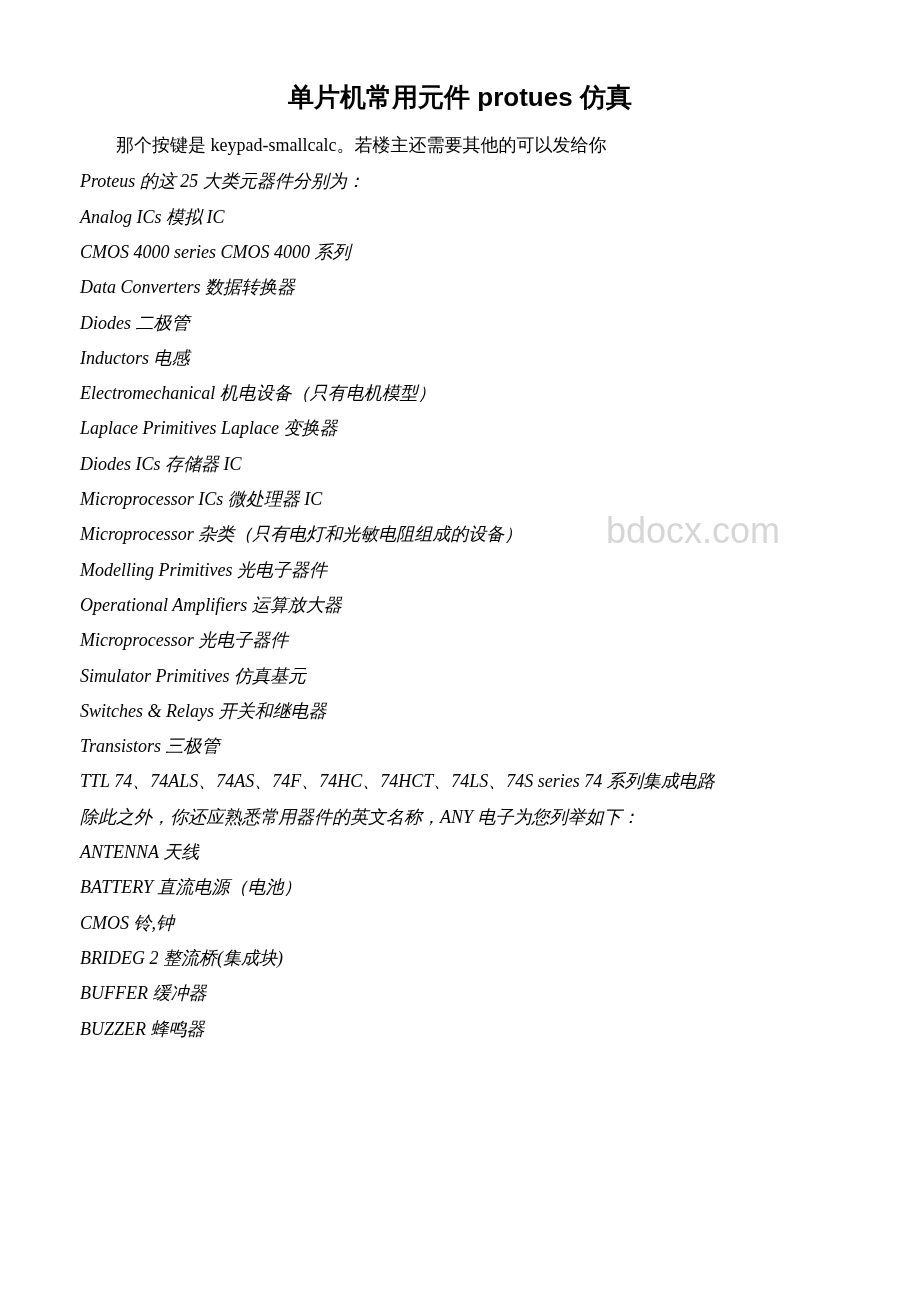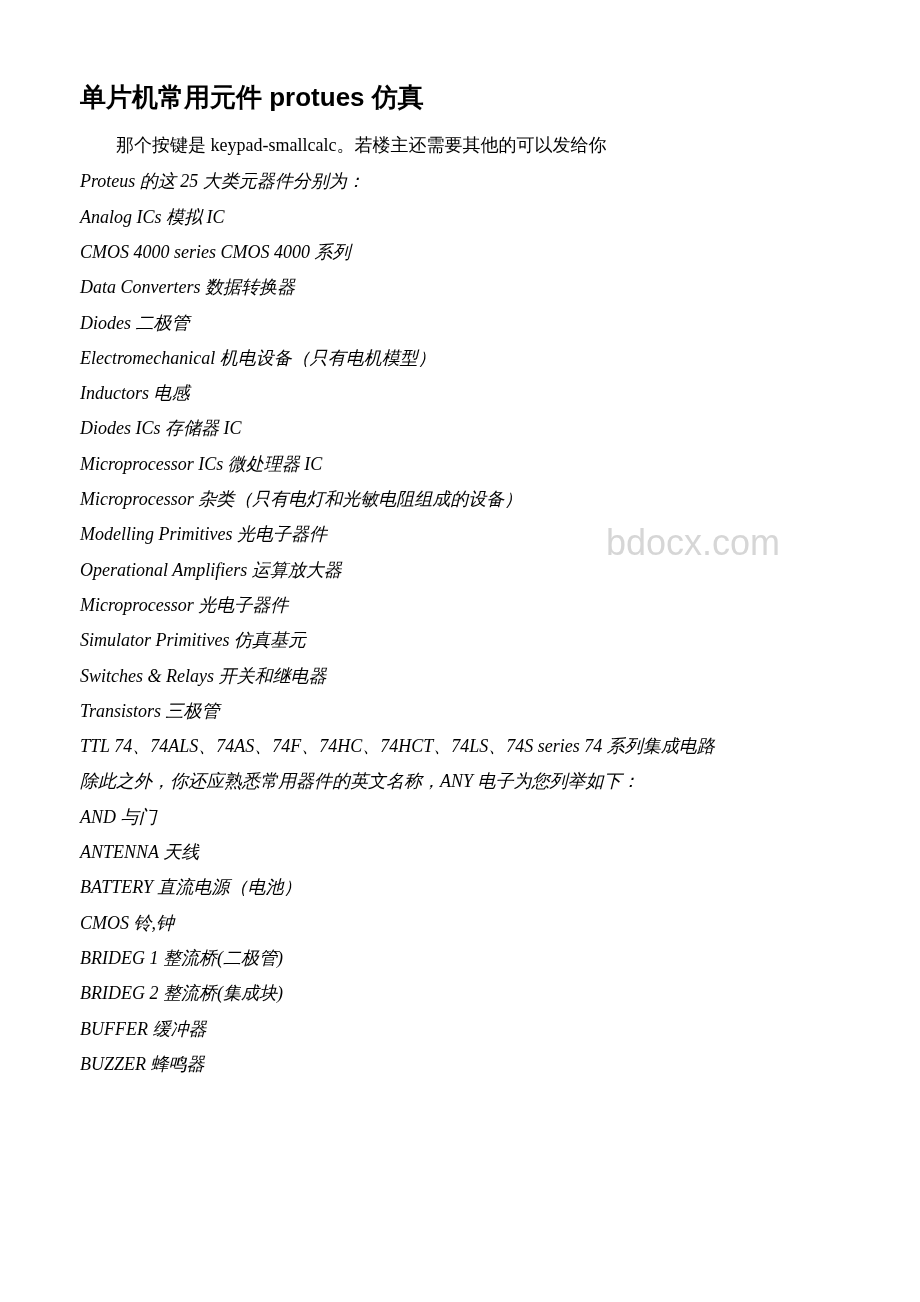--- a/index.html
+++ b/index.html
@@ -12,21 +12,21 @@
       background: #ffffff;
       font-family: "SimSun", "宋体", "STSong", serif;
       font-size: 18px;
       color: #000000;
       width: 920px;
       min-height: 1302px;
       padding: 80px 80px 80px 80px;
     }
 
     .title {
-      text-align: left;
+      text-align: center;
       font-size: 26px;
       font-weight: bold;
       margin-bottom: 12px;
       font-family: "SimHei", "黑体", "STHeiti", sans-serif;
     }
 
     .content {
       line-height: 1.8;
     }
 
@@ -49,55 +49,54 @@
 
     .watermark {
       position: absolute;
       color: rgba(180, 180, 180, 0.55);
       font-size: 36px;
       font-family: Arial, sans-serif;
       transform: rotate(0deg);
       pointer-events: none;
       white-space: nowrap;
       right: 60px;
-      top: 442px;
+      top: 430px;
       z-index: 10;
       text-align: center;
     }
   </style>
 </head>
 <body>
 
 <div class="watermark-container">
   <div class="watermark">bdocx.com</div>
 
   <h1 class="title">单片机常用元件 protues 仿真</h1>
 
   <div class="content">
     <p class="intro-paragraph">那个按键是 keypad-smallcalc。若楼主还需要其他的可以发给你</p>
     <span class="line">Proteus 的这 25 大类元器件分别为：</span>
     <span class="line">Analog ICs 模拟 IC</span>
     <span class="line">CMOS 4000 series CMOS 4000 系列</span>
     <span class="line">Data Converters 数据转换器</span>
     <span class="line">Diodes 二极管</span>
+    <span class="line">Inductors 电感</span>
     <span class="line">Electromechanical 机电设备（只有电机模型）</span>
-    <span class="line">Inductors 电感</span>
+    <span class="line">Laplace Primitives Laplace 变换器</span>
     <span class="line">Diodes ICs 存储器 IC</span>
     <span class="line">Microprocessor ICs 微处理器 IC</span>
     <span class="line">Microprocessor 杂类（只有电灯和光敏电阻组成的设备）</span>
     <span class="line">Modelling Primitives 光电子器件</span>
     <span class="line">Operational Amplifiers 运算放大器</span>
     <span class="line">Microprocessor 光电子器件</span>
     <span class="line">Simulator Primitives 仿真基元</span>
     <span class="line">Switches &amp; Relays 开关和继电器</span>
     <span class="line">Transistors 三极管</span>
     <span class="line">TTL 74、74ALS、74AS、74F、74HC、74HCT、74LS、74S series 74 系列集成电路</span>
     <span class="line">除此之外，你还应熟悉常用器件的英文名称，ANY 电子为您列举如下：</span>
-    <span class="line">AND  与门</span>
     <span class="line">ANTENNA 天线</span>
     <span class="line">BATTERY 直流电源（电池）</span>
     <span class="line">CMOS 铃,钟</span>
-    <span class="line">BRIDEG 1 整流桥(二极管)</span>
     <span class="line">BRIDEG 2  整流桥(集成块)</span>
     <span class="line">BUFFER 缓冲器</span>
     <span class="line">BUZZER 蜂鸣器</span>
   </div>
 </div>
 
 </body></html>

